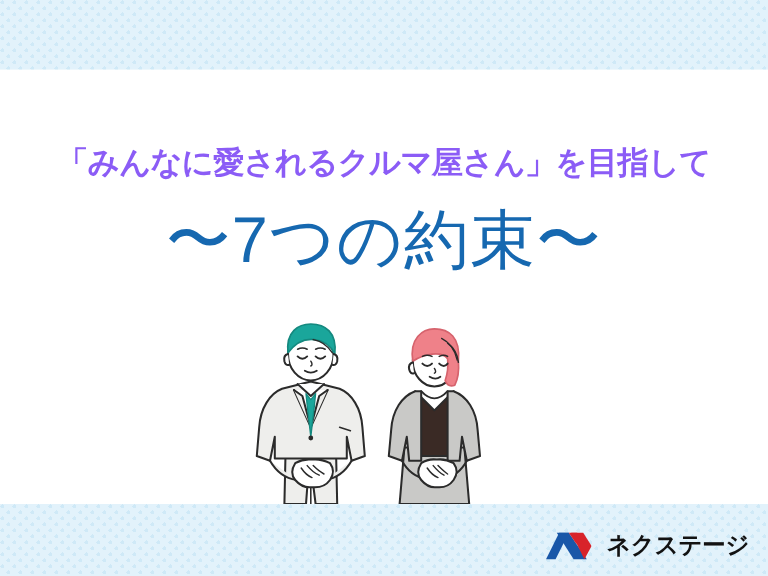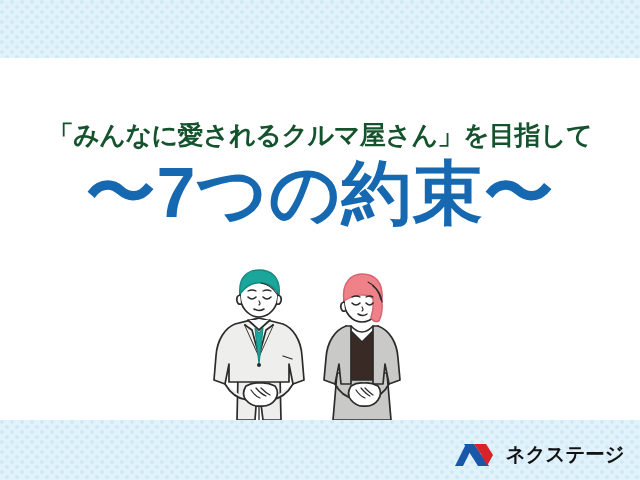--- a/index.html
+++ b/index.html
@@ -25,28 +25,28 @@
   
   .headline{
     position:absolute;left:0;top:0;width:640px;
     text-align:center;
   }
   .line1{
     margin-top:63px;
     font-size:26px;
     font-weight:700;
     letter-spacing:-0.5px;
-    color:#14532d;
+    color:#8b5cf6;
     white-space:nowrap;
     line-height:1.1;
   }
   .line2{
-    margin-top:4px;
-    font-size:70px;
-    font-weight:700;
+    margin-top:20px;
+    font-size:54px;
+    font-weight:400;
     letter-spacing:1px;
     color:#1668b0;
     white-space:nowrap;
     line-height:1.12;
   }
   
   .illus{
     position:absolute;left:0;top:210px;width:640px;height:152px;
     overflow:hidden;
   }

